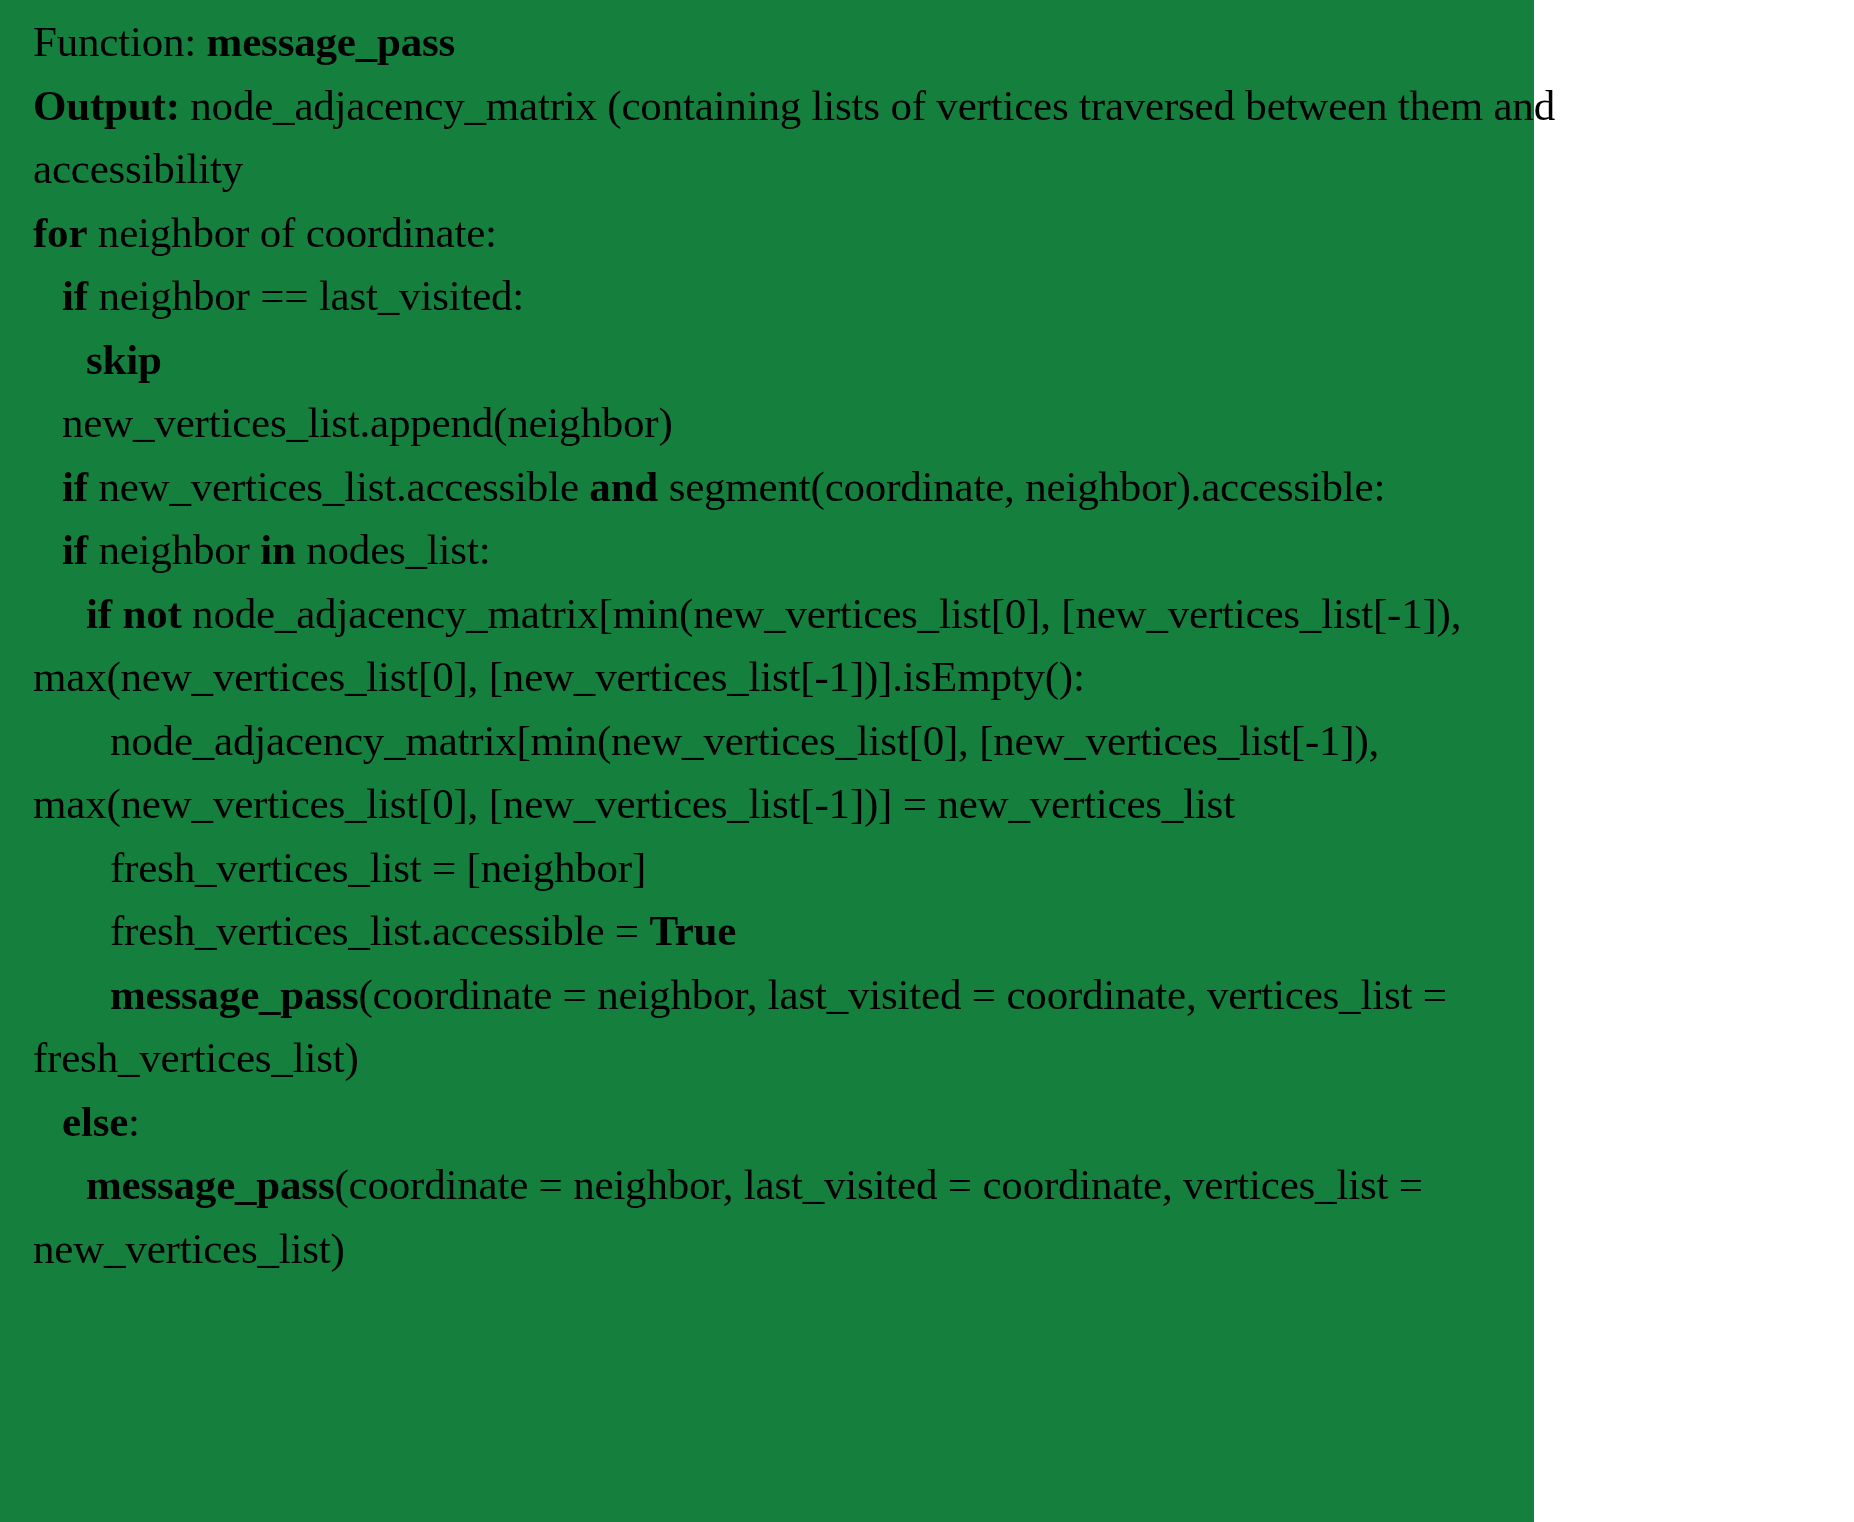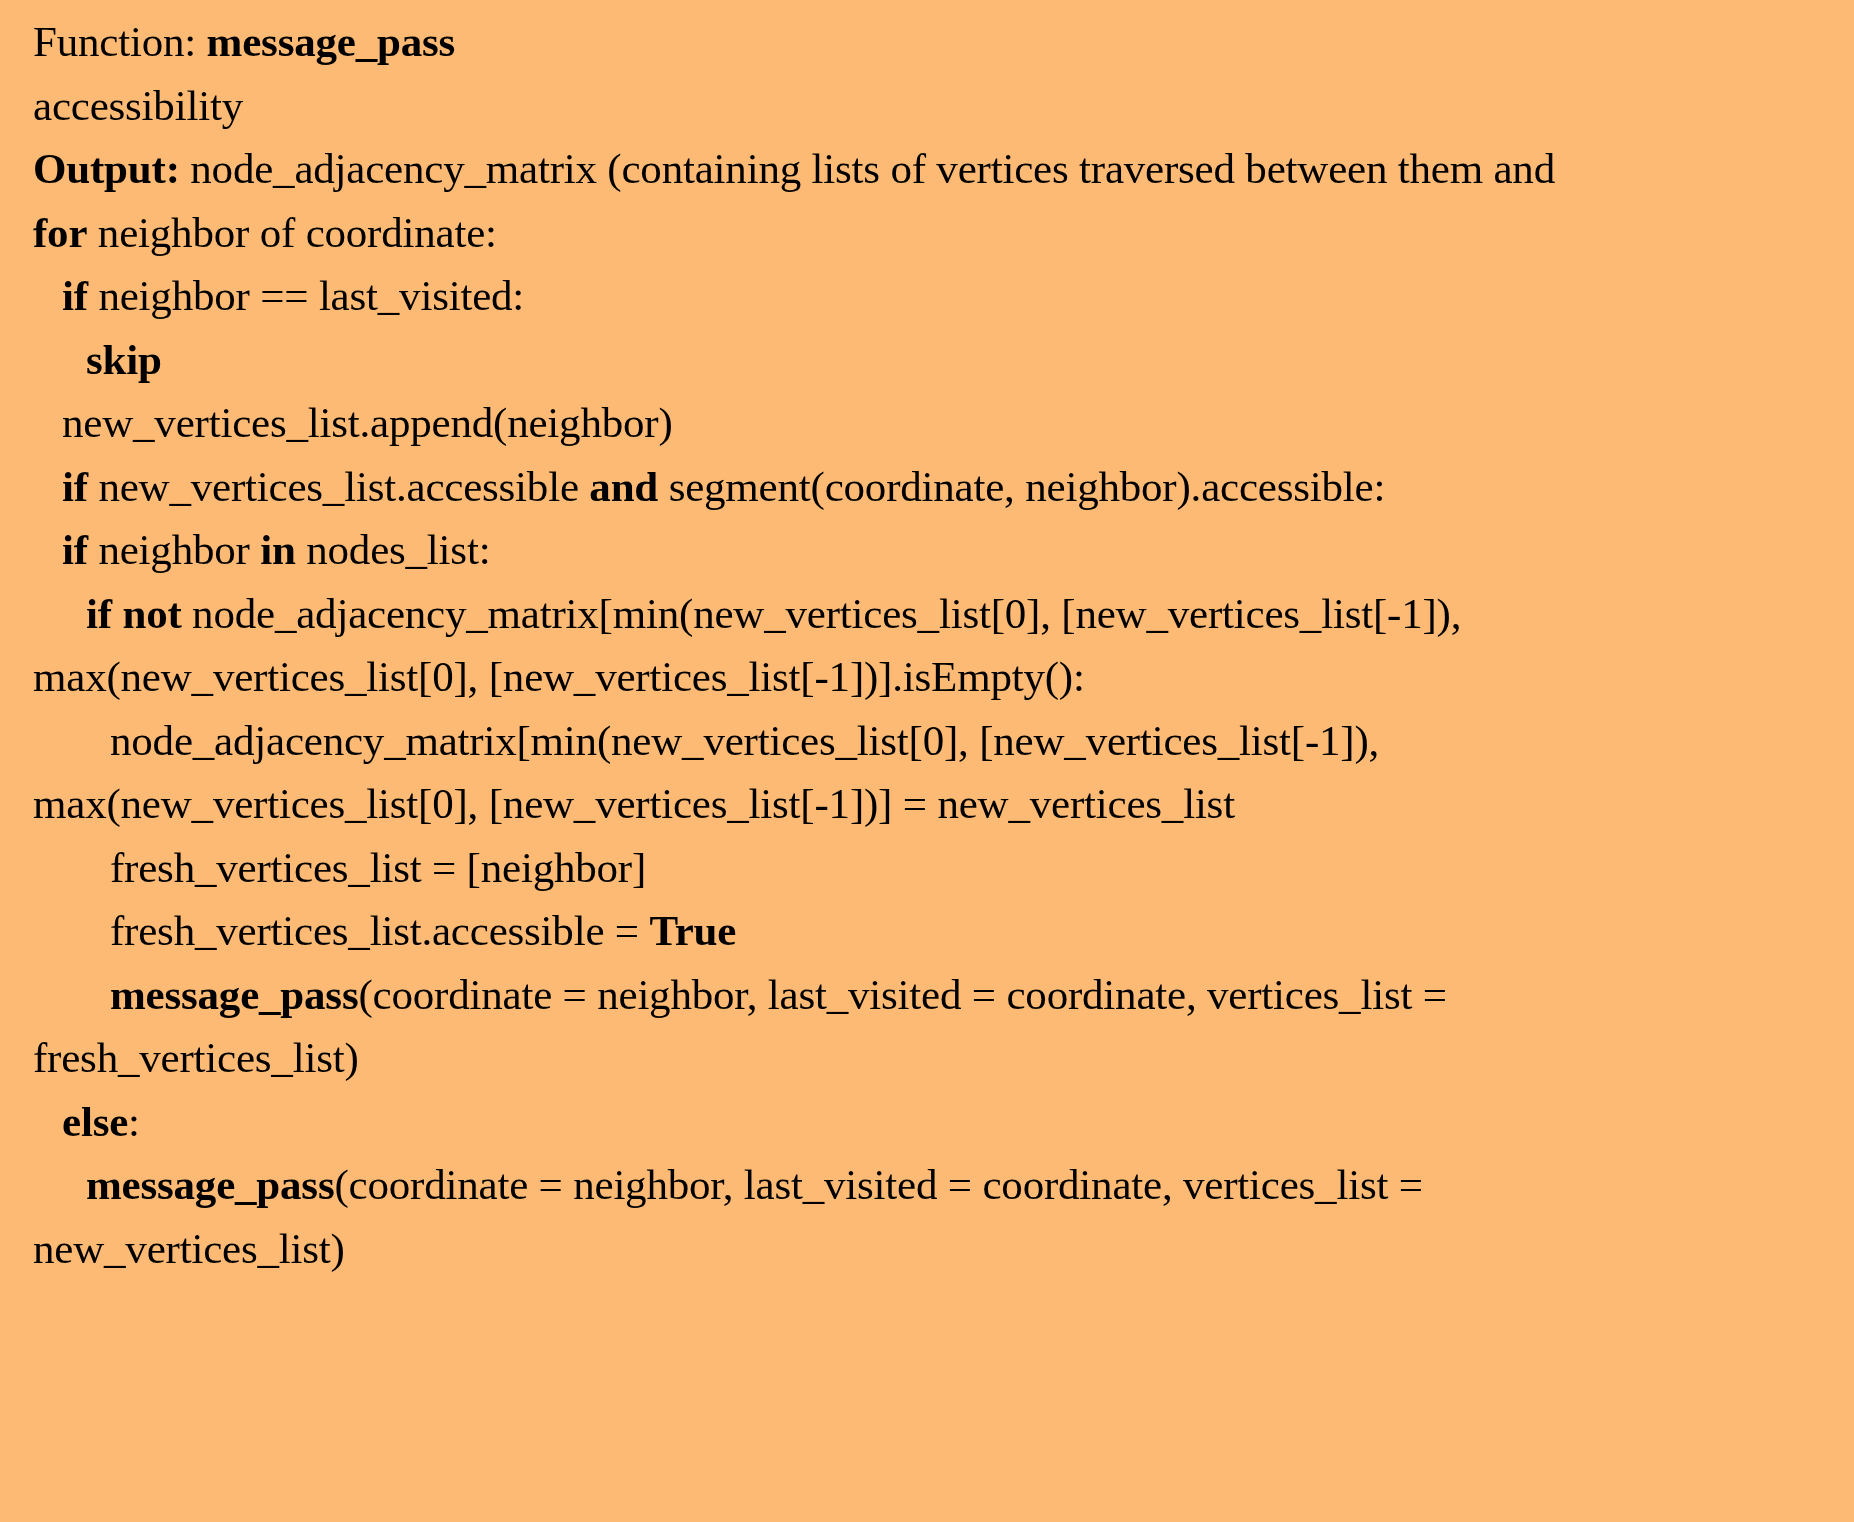--- a/index.html
+++ b/index.html
@@ -5,24 +5,24 @@
   html, body {
     margin: 0;
     padding: 0;
     background: #ffffff;
     width: 1854px;
     height: 1522px;
     overflow: hidden;
   }
   .page {
     box-sizing: border-box;
-    width: 1854px;
+    width: 1534px;
     height: 1522px;
     padding: 10px 10px 0 33px;
-    background: #fdba74;
+    background: #15803d;
     color: #000000;
     font-family: "Liberation Serif", serif;
   }
   .code-line {
     font-size: 43px;
     line-height: 63.5px;
     white-space: pre;
     letter-spacing: -0.2px;
   }
   .ind0 { padding-left: 0; }
@@ -30,22 +30,22 @@
   .ind2 { padding-left: 53px; }
   .ind3 { padding-left: 77px; }
   .kw { font-weight: bold; }
 </style>
 </head>
 <body>
 
 <div class="page">
   <div id="code-block">
       <div class="code-line ind0"><span class="plain">Function: </span><span class="kw">message_pass</span></div>
+      <div class="code-line ind0"><span class="kw">Output:</span><span class="plain"> node_adjacency_matrix (containing lists of vertices traversed between them and</span></div>
       <div class="code-line ind0"><span class="plain">accessibility</span></div>
-      <div class="code-line ind0"><span class="kw">Output:</span><span class="plain"> node_adjacency_matrix (containing lists of vertices traversed between them and</span></div>
       <div class="code-line ind0"><span class="kw">for</span><span class="plain"> neighbor of coordinate:</span></div>
       <div class="code-line ind1"><span class="kw">if</span><span class="plain"> neighbor == last_visited:</span></div>
       <div class="code-line ind2"><span class="kw">skip</span></div>
       <div class="code-line ind1"><span class="plain">new_vertices_list.append(neighbor)</span></div>
       <div class="code-line ind1"><span class="kw">if</span><span class="plain"> new_vertices_list.accessible </span><span class="kw">and</span><span class="plain"> segment(coordinate, neighbor).accessible:</span></div>
       <div class="code-line ind1"><span class="kw">if</span><span class="plain"> neighbor </span><span class="kw">in</span><span class="plain"> nodes_list:</span></div>
       <div class="code-line ind2"><span class="kw">if not</span><span class="plain"> node_adjacency_matrix[min(new_vertices_list[0], [new_vertices_list[-1]),</span></div>
       <div class="code-line ind0"><span class="plain">max(new_vertices_list[0], [new_vertices_list[-1])].isEmpty():</span></div>
       <div class="code-line ind3"><span class="plain">node_adjacency_matrix[min(new_vertices_list[0], [new_vertices_list[-1]),</span></div>
       <div class="code-line ind0"><span class="plain">max(new_vertices_list[0], [new_vertices_list[-1])] = new_vertices_list</span></div>

